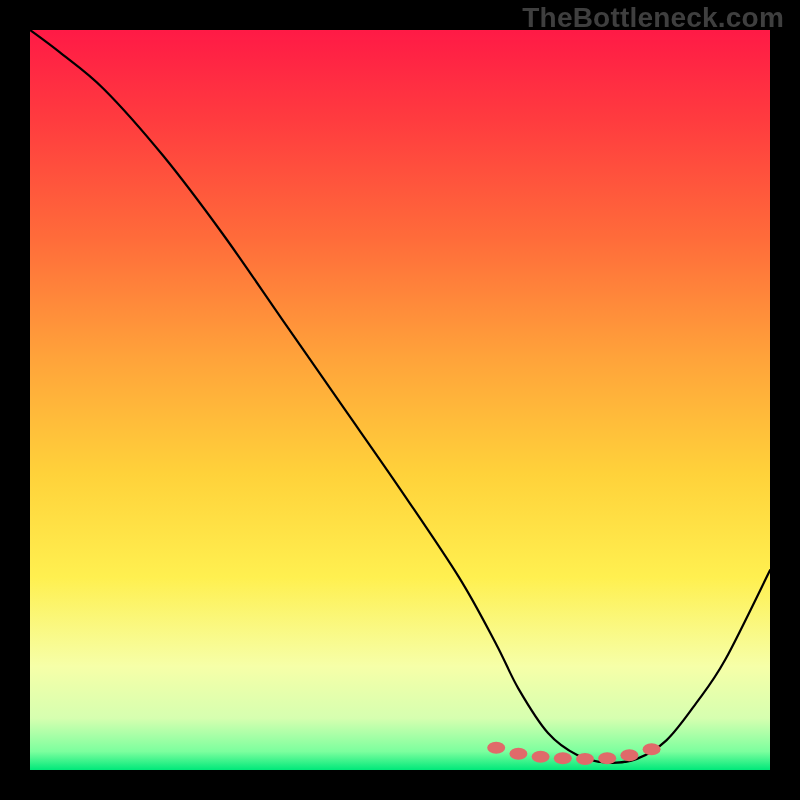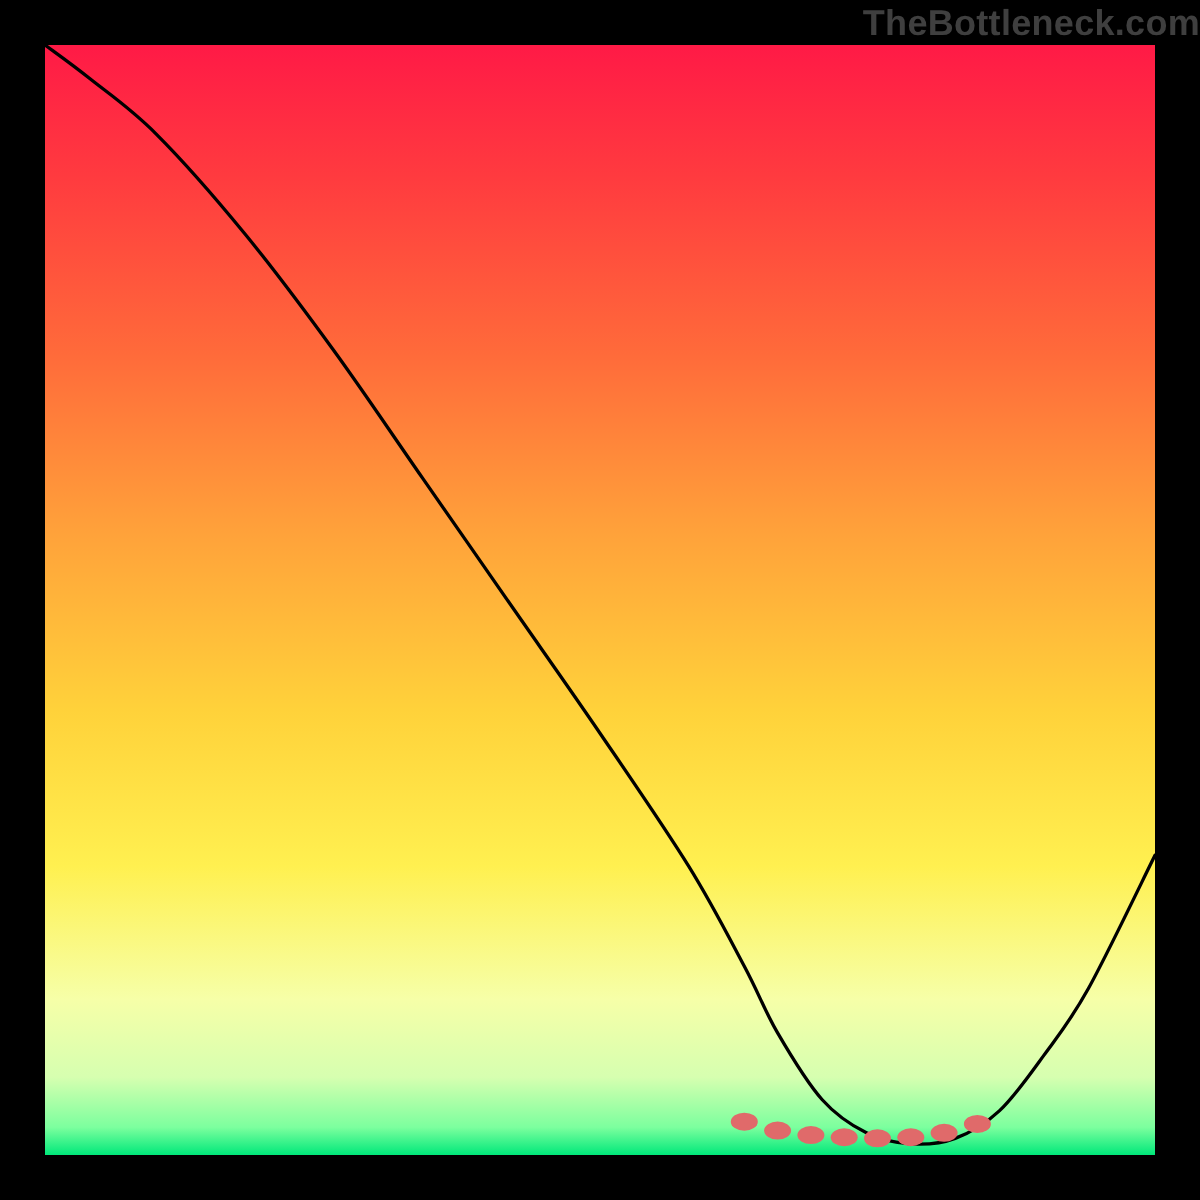--- a/index.html
+++ b/index.html
@@ -13,23 +13,23 @@
   }
   .frame {
     position: relative;
     width: 800px;
     height: 800px;
     background: #000;
   }
   .watermark {
     position: absolute;
     top: 2px;
-    right: 0;
+    right: 16px;
     color: #3f3f3f;
-    font-size: 24px;
+    font-size: 28px;
     font-weight: 600;
     letter-spacing: 0.2px;
     user-select: none;
   }
   .plot-area {
     position: absolute;
     left: 30px;
     top: 30px;
     width: 740px;
     height: 740px;

